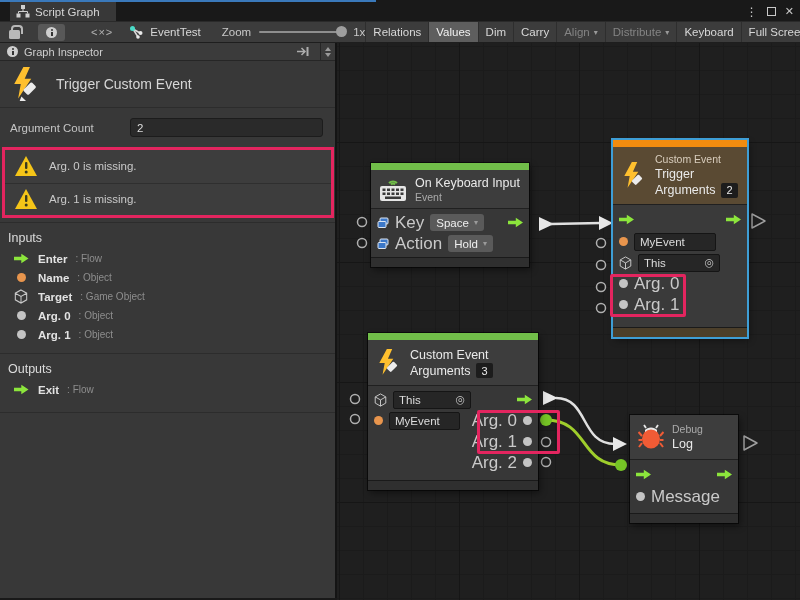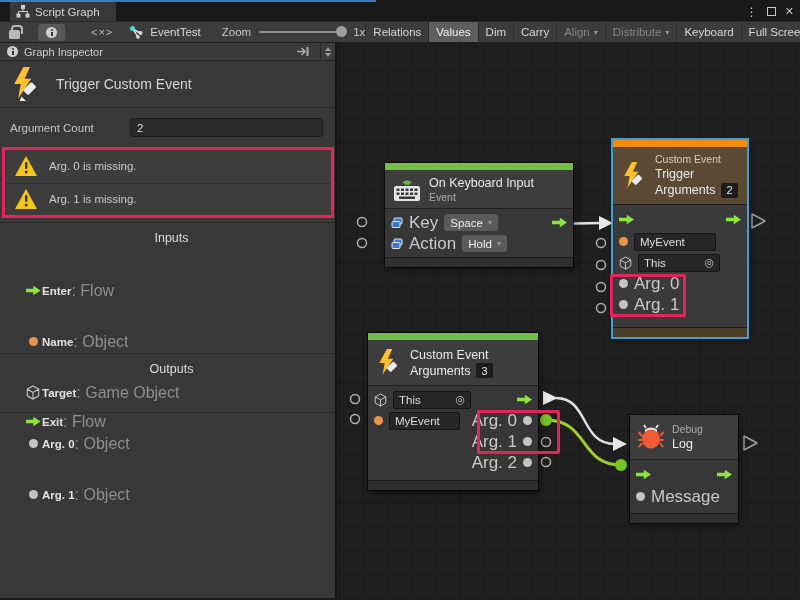--- a/index.html
+++ b/index.html
@@ -49,25 +49,25 @@
   .insp-title-text { font-size:14px; color:#D6D6D6; }
   .argcount { position:relative; height:40px; display:flex; align-items:center; padding-left:10px; }
   .argcount-label { font-size:11.5px; color:#C4C4C4; }
   .argcount-input { position:absolute; left:130px; top:10px; width:193px; height:19px; background:#2A2A2A; border:1px solid #1C1C1C; border-radius:3px; color:#DDDDDD; font-size:11.5px; padding:0 6px; outline:none; }
   .warnings { position:absolute; left:2px; top:104px; width:332px; height:71px; border:3px solid #E3255F; background:#3D3D3D; }
   .warn-row { height:32.5px; display:flex; align-items:center; gap:12px; padding-left:10px; }
   .warn-row + .warn-row { border-top:1px solid #2F2F2F; }
   .warn-text { font-size:11.5px; color:#C9C9C9; }
   .insp-gap { position:absolute; left:0; top:179px; width:335px; border-top:1px solid #2C2C2C; }
   .io-section { position:absolute; left:0; width:335px; }
-  .io-heading { font-size:12.5px; color:#DCDCDC; padding:8px 0 4px 8px;text-align:center; }
-  .io-item { height:19px; display:flex; align-items:center; padding-left:24px;margin-top:32px; }
+  .io-heading { font-size:12.5px; color:#DCDCDC; padding:8px 0 4px 8px; }
+  .io-item { height:19px; display:flex; align-items:center; gap:8px; padding-left:12px; }
   .io-icon { width:18px; display:flex; justify-content:center; flex:none; }
   .io-name { font-size:11.5px; color:#E2E2E2; font-weight:bold; }
-  .io-type { font-size:16px; color:#8E8E8E; }
+  .io-type { font-size:10px; color:#8E8E8E; }
   .divider { position:absolute; left:0; width:335px; border-top:1px solid #2C2C2C; }
 
   
   .canvas { position:absolute; left:337px; top:43px; width:463px; height:557px; background-color:#1F1F1F;
     background-image:
       linear-gradient(#161616 1px, transparent 1px),
       linear-gradient(90deg,#161616 1px, transparent 1px),
       linear-gradient(#1B1B1B 1px, transparent 1px),
       linear-gradient(90deg,#1B1B1B 1px, transparent 1px);
     background-size:120px 120px,120px 120px,24px 24px,24px 24px;
@@ -317,21 +317,21 @@
       <circle cx="264" cy="265" r="4.5" fill="none" stroke="#B0B0B0" stroke-width="1.5"></circle>
       <circle cx="18" cy="356" r="4.5" fill="none" stroke="#B0B0B0" stroke-width="1.5"></circle>
       <circle cx="18" cy="376" r="4.5" fill="none" stroke="#B0B0B0" stroke-width="1.5"></circle>
       <circle cx="209" cy="399" r="4.5" fill="none" stroke="#B0B0B0" stroke-width="1.5"></circle>
       <circle cx="209" cy="419" r="4.5" fill="none" stroke="#B0B0B0" stroke-width="1.5"></circle>
 
       <polygon points="415,171 415,185 428,178" fill="none" stroke="#A0A0A0" stroke-width="1.5" stroke-linejoin="round"></polygon>
       <polygon points="407,393 407,407 420,400" fill="none" stroke="#A0A0A0" stroke-width="1.5" stroke-linejoin="round"></polygon>
     </svg>
 
-    <div class="node" style="left:48px;top:120px;width:188px;height:104px;">
+    <div class="node" style="left:34px;top:120px;width:158px;height:104px;">
       <div class="nbar" style="background:#71BE49;"></div>
       <div class="nheader" style="height:38px;">
         <svg width="28" height="26" viewBox="0 0 28 26">
           <path d="M10 7 A5.5 5 0 0 1 18 7" stroke="#71BE49" stroke-width="2" fill="none"></path>
           <path d="M12 8.5 A2.5 2.3 0 0 1 16 8.5" stroke="#71BE49" stroke-width="2" fill="none"></path>
           <rect x="1" y="10" width="26" height="15" rx="2" fill="#E6E6E6"></rect>
           <g fill="#3A3A3A">
             <rect x="3.5" y="12.5" width="3" height="2.5"></rect>
               <rect x="8" y="12.5" width="3" height="2.5"></rect>
               <rect x="12.5" y="12.5" width="3" height="2.5"></rect>

